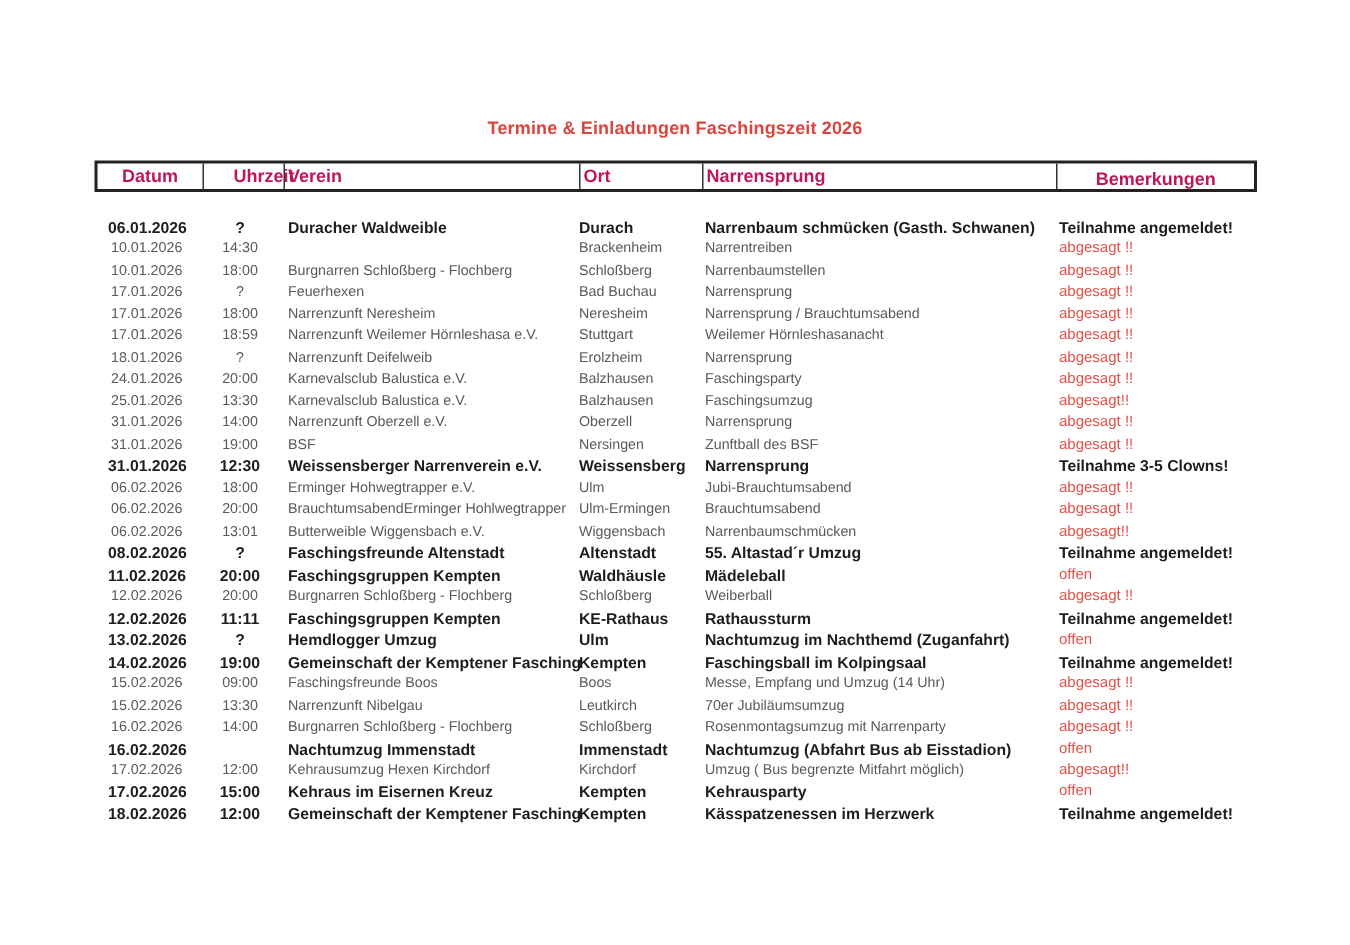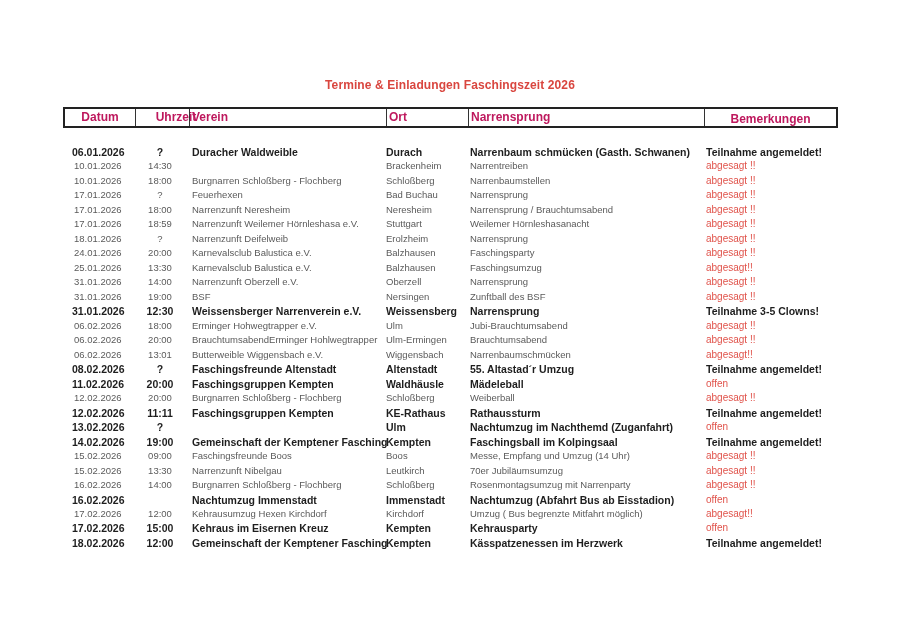--- a/index.html
+++ b/index.html
@@ -193,20 +193,21 @@
       <span class="c-date">12.02.2026</span>
       <span class="c-time">11:11</span>
       <span class="c-verein">Faschingsgruppen Kempten</span>
       <span class="c-ort">KE-Rathaus</span>
       <span class="c-desc">Rathaussturm</span>
       <span class="c-rem rem-ok">Teilnahme angemeldet!</span>
     </div>
     <div class="row bold" style="top: 275.12px;">
       <span class="c-date">13.02.2026</span>
       <span class="c-time">?</span>
+      <span class="c-verein">Hemdlogger Umzug</span>
       <span class="c-ort">Ulm</span>
       <span class="c-desc">Nachtumzug im Nachthemd (Zuganfahrt)</span>
       <span class="c-rem rem-red">offen</span>
     </div>
     <div class="row bold" style="top: 289.6px;">
       <span class="c-date">14.02.2026</span>
       <span class="c-time">19:00</span>
       <span class="c-verein">Gemeinschaft der Kemptener Faschings</span>
       <span class="c-ort">Kempten</span>
       <span class="c-desc">Faschingsball im Kolpingsaal</span>

